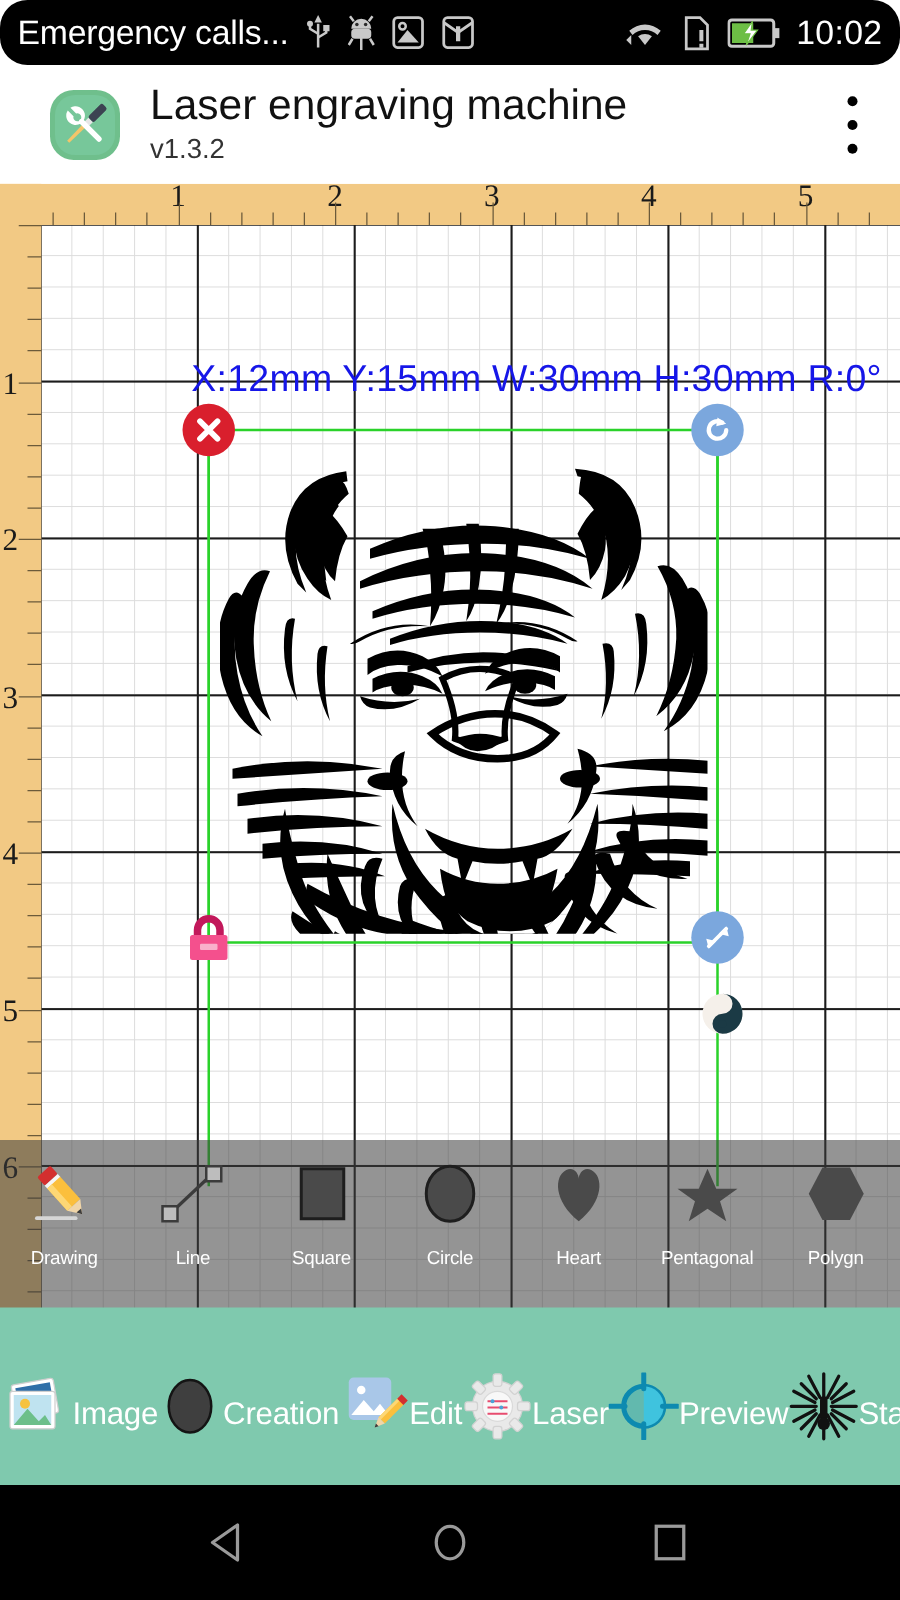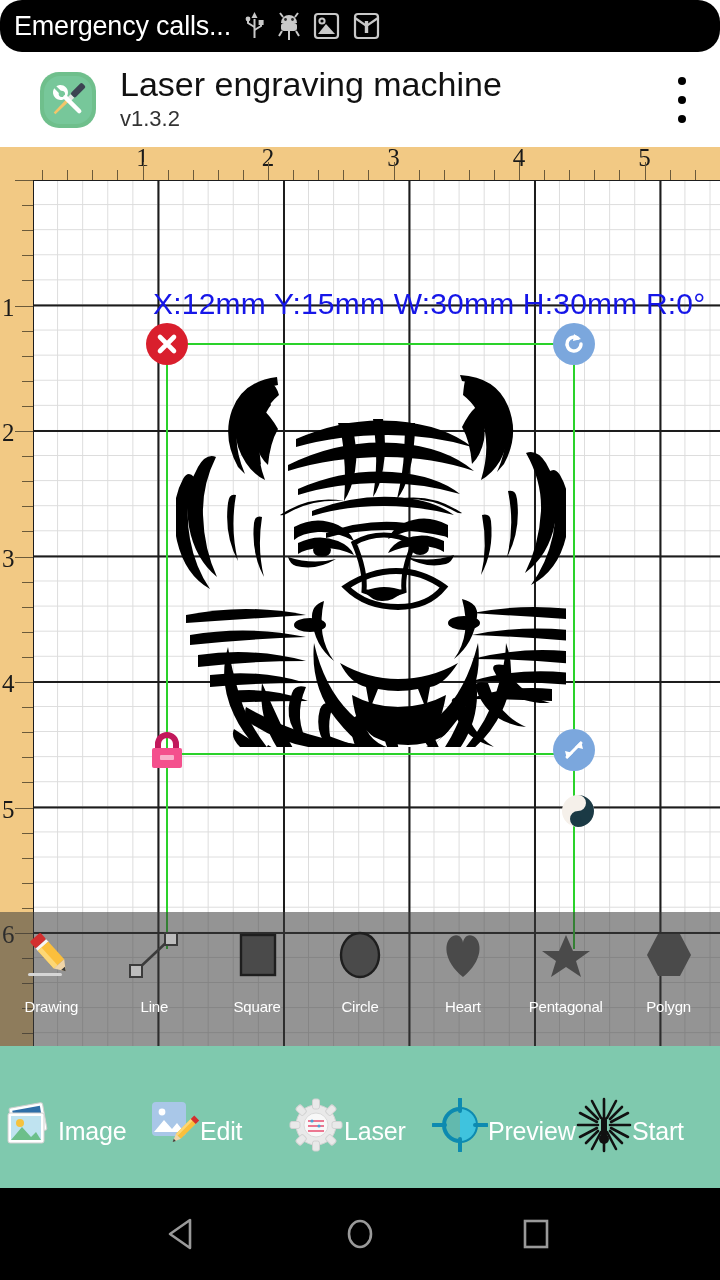--- a/index.html
+++ b/index.html
@@ -187,20 +187,44 @@
         <path d="M5 22 L13 12 L22 22 Z" fill="#c9c9c9"></path>
       </svg>
 
       <svg width="27" height="28" viewBox="0 0 27 28">
         <rect x="2" y="2" width="23" height="24" rx="3" fill="none" stroke="#c9c9c9" stroke-width="2.2"></rect>
         <path d="M2 6 L13.5 14 L25 6" fill="none" stroke="#c9c9c9" stroke-width="2.2"></path>
         <rect x="11.8" y="9" width="3.4" height="12" fill="#c9c9c9"></rect>
       </svg>
     </div>
     <div class="sb-spacer"></div>
+    <div class="sb-right">
+
+      <svg width="34" height="28" viewBox="0 0 34 28">
+        <g fill="#c9c9c9">
+          <path d="M17 24 l-5.5 -7 a9 9 0 0 1 11 0 z"></path>
+          <path d="M17 12 a15 15 0 0 1 10 3.9 l2.6 -3.3 A20 20 0 0 0 17 7.5 A20 20 0 0 0 4.4 12.6 l2.6 3.3 A15 15 0 0 1 17 12 z"></path>
+        </g>
+        <path d="M2 20 l4 -4 v8 z" fill="#c9c9c9"></path>
+      </svg>
+
+      <svg width="23" height="29" viewBox="0 0 23 29">
+        <path d="M3 2 h11 l6 6 v19 h-17 z" fill="none" stroke="#c9c9c9" stroke-width="2.2"></path>
+        <rect x="13.5" y="12" width="3.2" height="9" fill="#c9c9c9"></rect>
+        <rect x="13.5" y="23" width="3.2" height="3.2" fill="#c9c9c9"></rect>
+      </svg>
+
+      <svg width="42" height="25" viewBox="0 0 42 25">
+        <rect x="1" y="2" width="36" height="21" rx="2.5" fill="none" stroke="#c9c9c9" stroke-width="2.4"></rect>
+        <rect x="38" y="8.5" width="3.5" height="8" fill="#c9c9c9"></rect>
+        <rect x="3.6" y="4.6" width="17" height="15.8" fill="#6dbe45"></rect>
+        <path d="M20 3 L13 13 h5 l-3 9 l9 -12 h-5 z" fill="#ffffff" stroke="#6dbe45" stroke-width="1"></path>
+      </svg>
+      <span class="sb-clock">10:02</span>
+    </div>
   </div>
 
   <div class="appbar">
     <div class="app-icon">
       <svg width="60" height="60" viewBox="0 0 60 60">
         <rect x="2" y="2" width="56" height="56" rx="19" fill="#6fbf8c"></rect>
         <rect x="6" y="6" width="48" height="48" rx="16" fill="#77c79a"></rect>
 
         <g transform="rotate(45 30 30)">
           <rect x="27" y="8" width="6.5" height="16" rx="2" fill="#3c4352"></rect>
@@ -559,20 +583,28 @@
           <rect x="8" y="14" width="36" height="30" rx="2" fill="#ffffff" stroke="#cfcfcf"></rect>
           <rect x="11" y="17" width="30" height="24" fill="#bfe3f0"></rect>
           <circle cx="20" cy="24" r="4" fill="#f6c23e"></circle>
           <path d="M11 41 L22 28 L31 38 L36 33 L41 41 Z" fill="#6cbf8a"></path>
         </svg>
       </div>
       <div class="nav-label">Image</div>
     </div>
 
 
+    <div class="nav">
+      <div class="nav-icon">
+        <svg width="52" height="52" viewBox="0 0 52 52">
+          <ellipse cx="26" cy="26" rx="17" ry="21" fill="#3f3f3f" stroke="#141414" stroke-width="2"></ellipse>
+        </svg>
+      </div>
+      <div class="nav-label">Creation</div>
+    </div>
 
     <div class="nav">
       <div class="nav-icon">
         <svg width="56" height="54" viewBox="0 0 56 54">
           <rect x="8" y="4" width="34" height="34" rx="4" fill="#a9c7e8"></rect>
           <circle cx="18" cy="14" r="3.4" fill="#ffffff"></circle>
           <path d="M10 34 L20 22 L28 31 L33 25 L40 34 Z" fill="#ffffff"></path>
           <g transform="rotate(45 34 38)">
             <rect x="31" y="16" width="7" height="22" fill="#fbbf3c"></rect>
             <rect x="31" y="16" width="2.5" height="22" fill="#fdd775"></rect>

